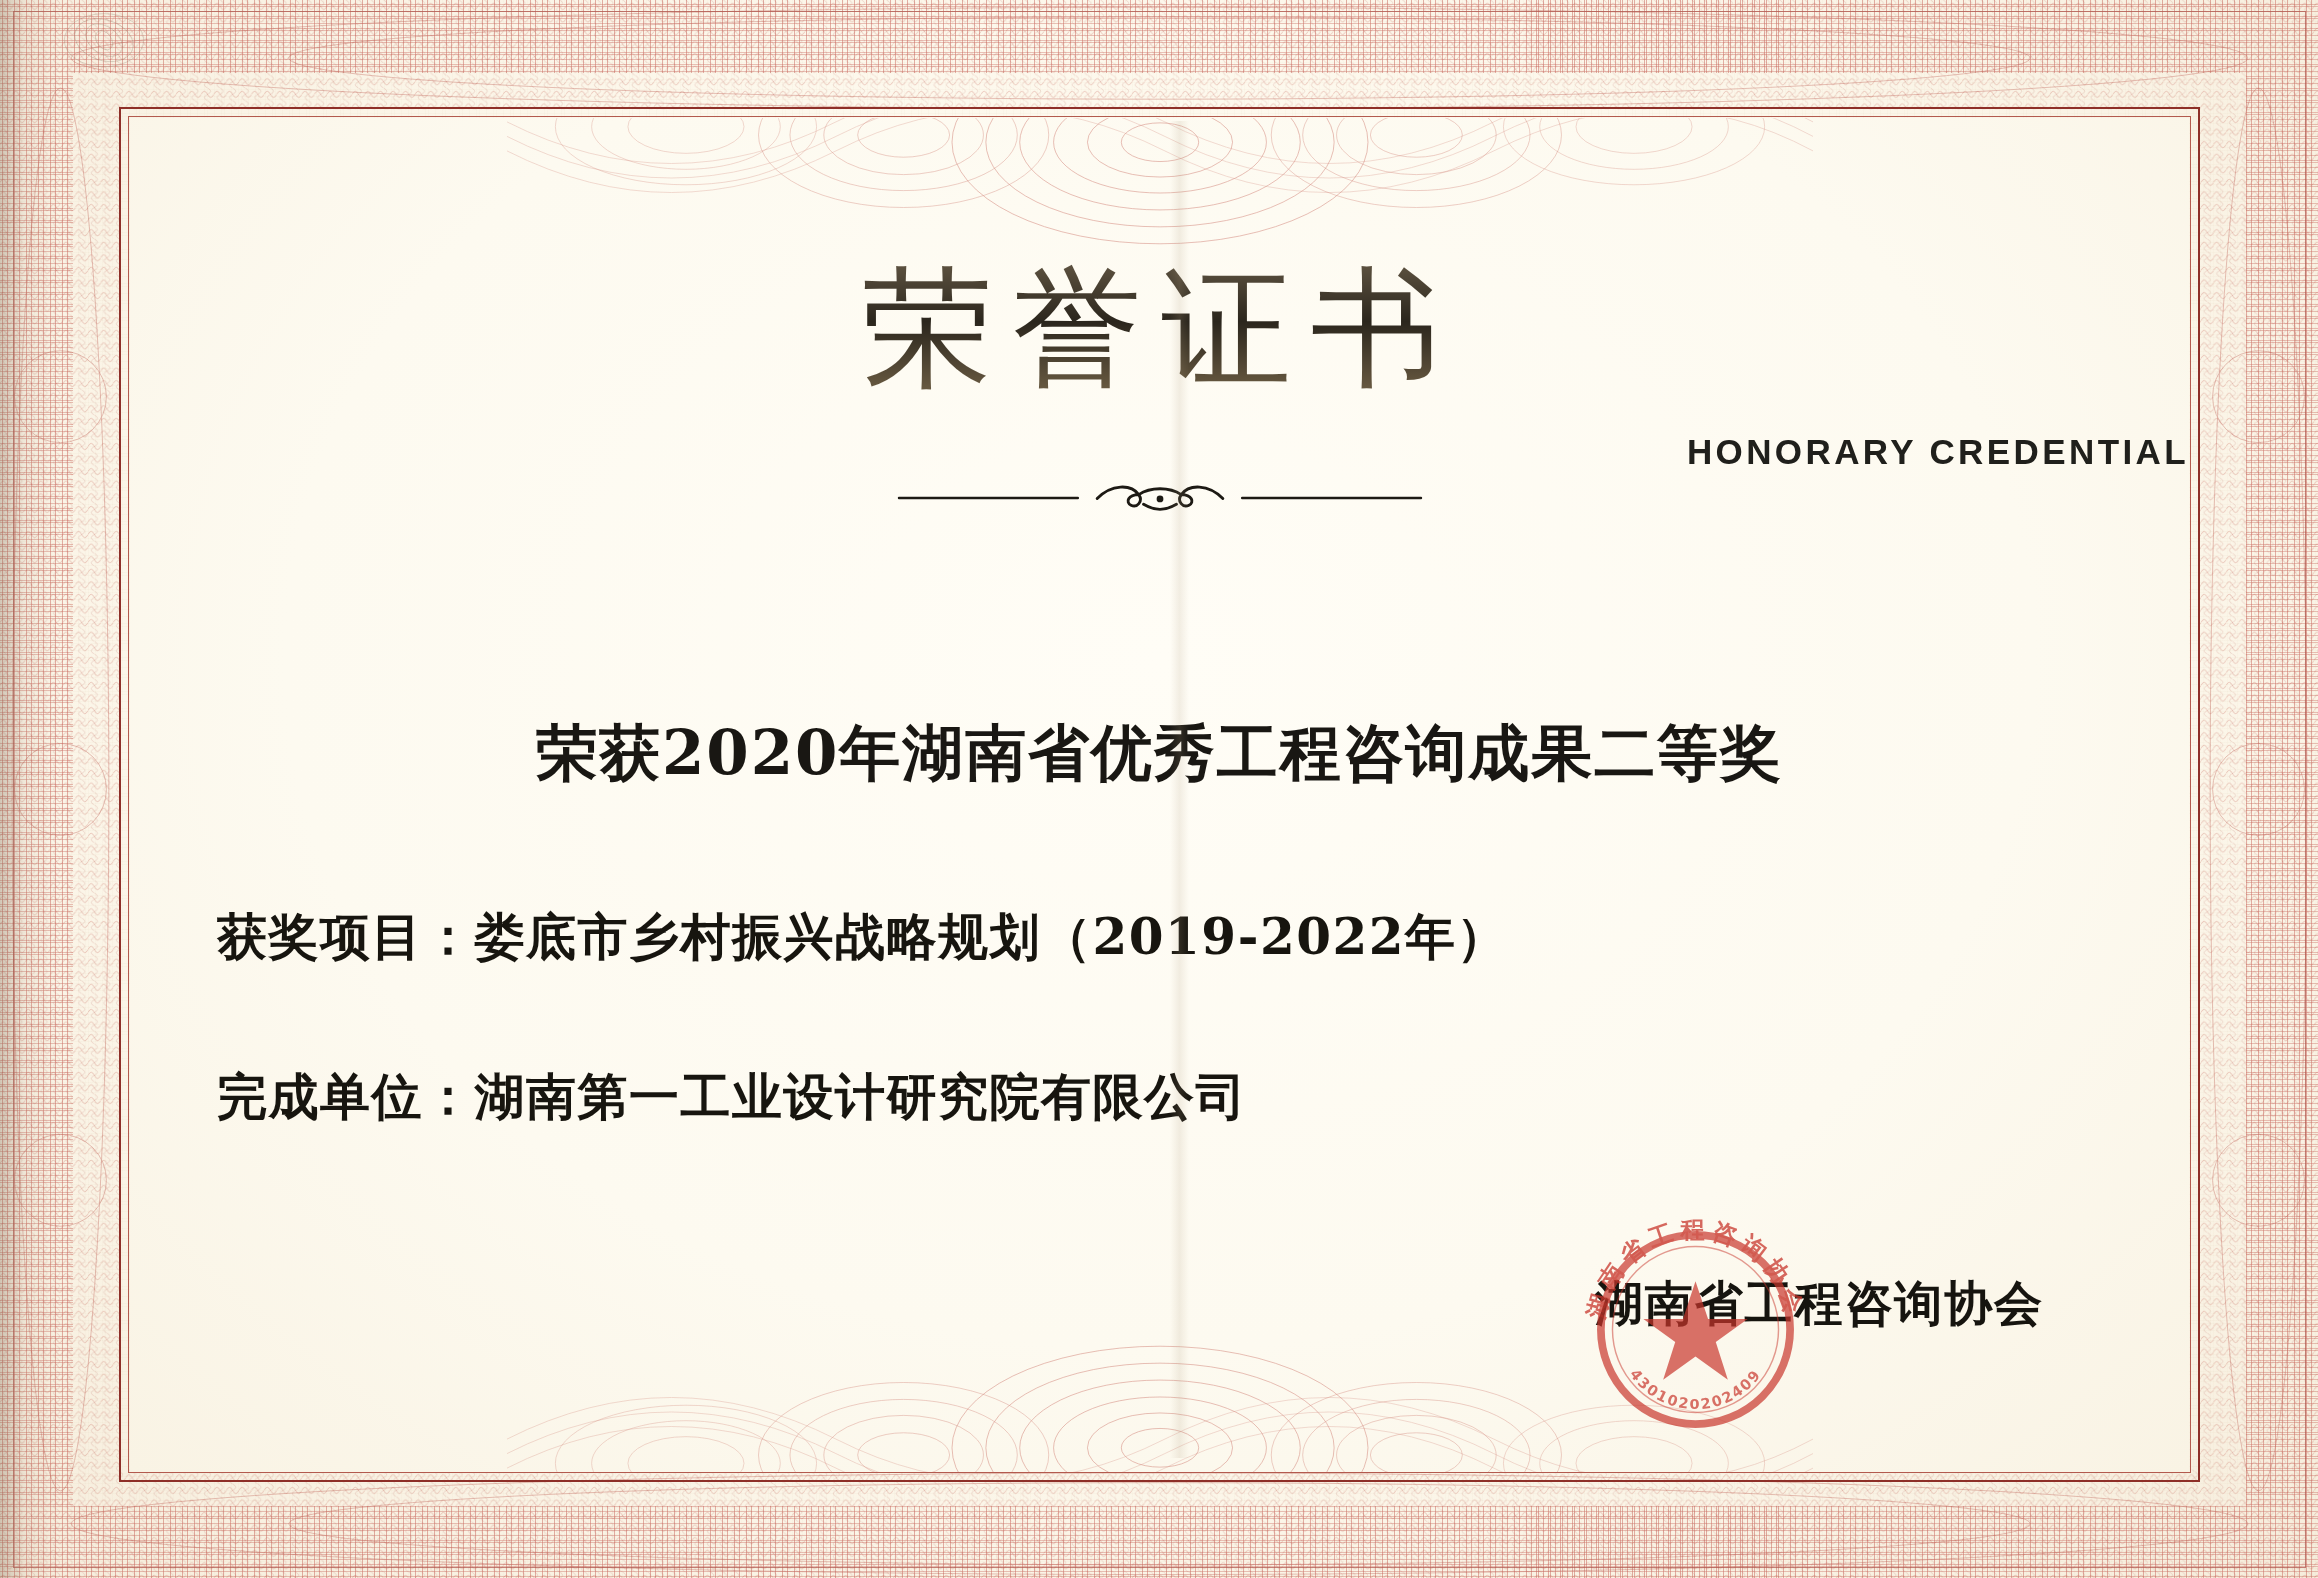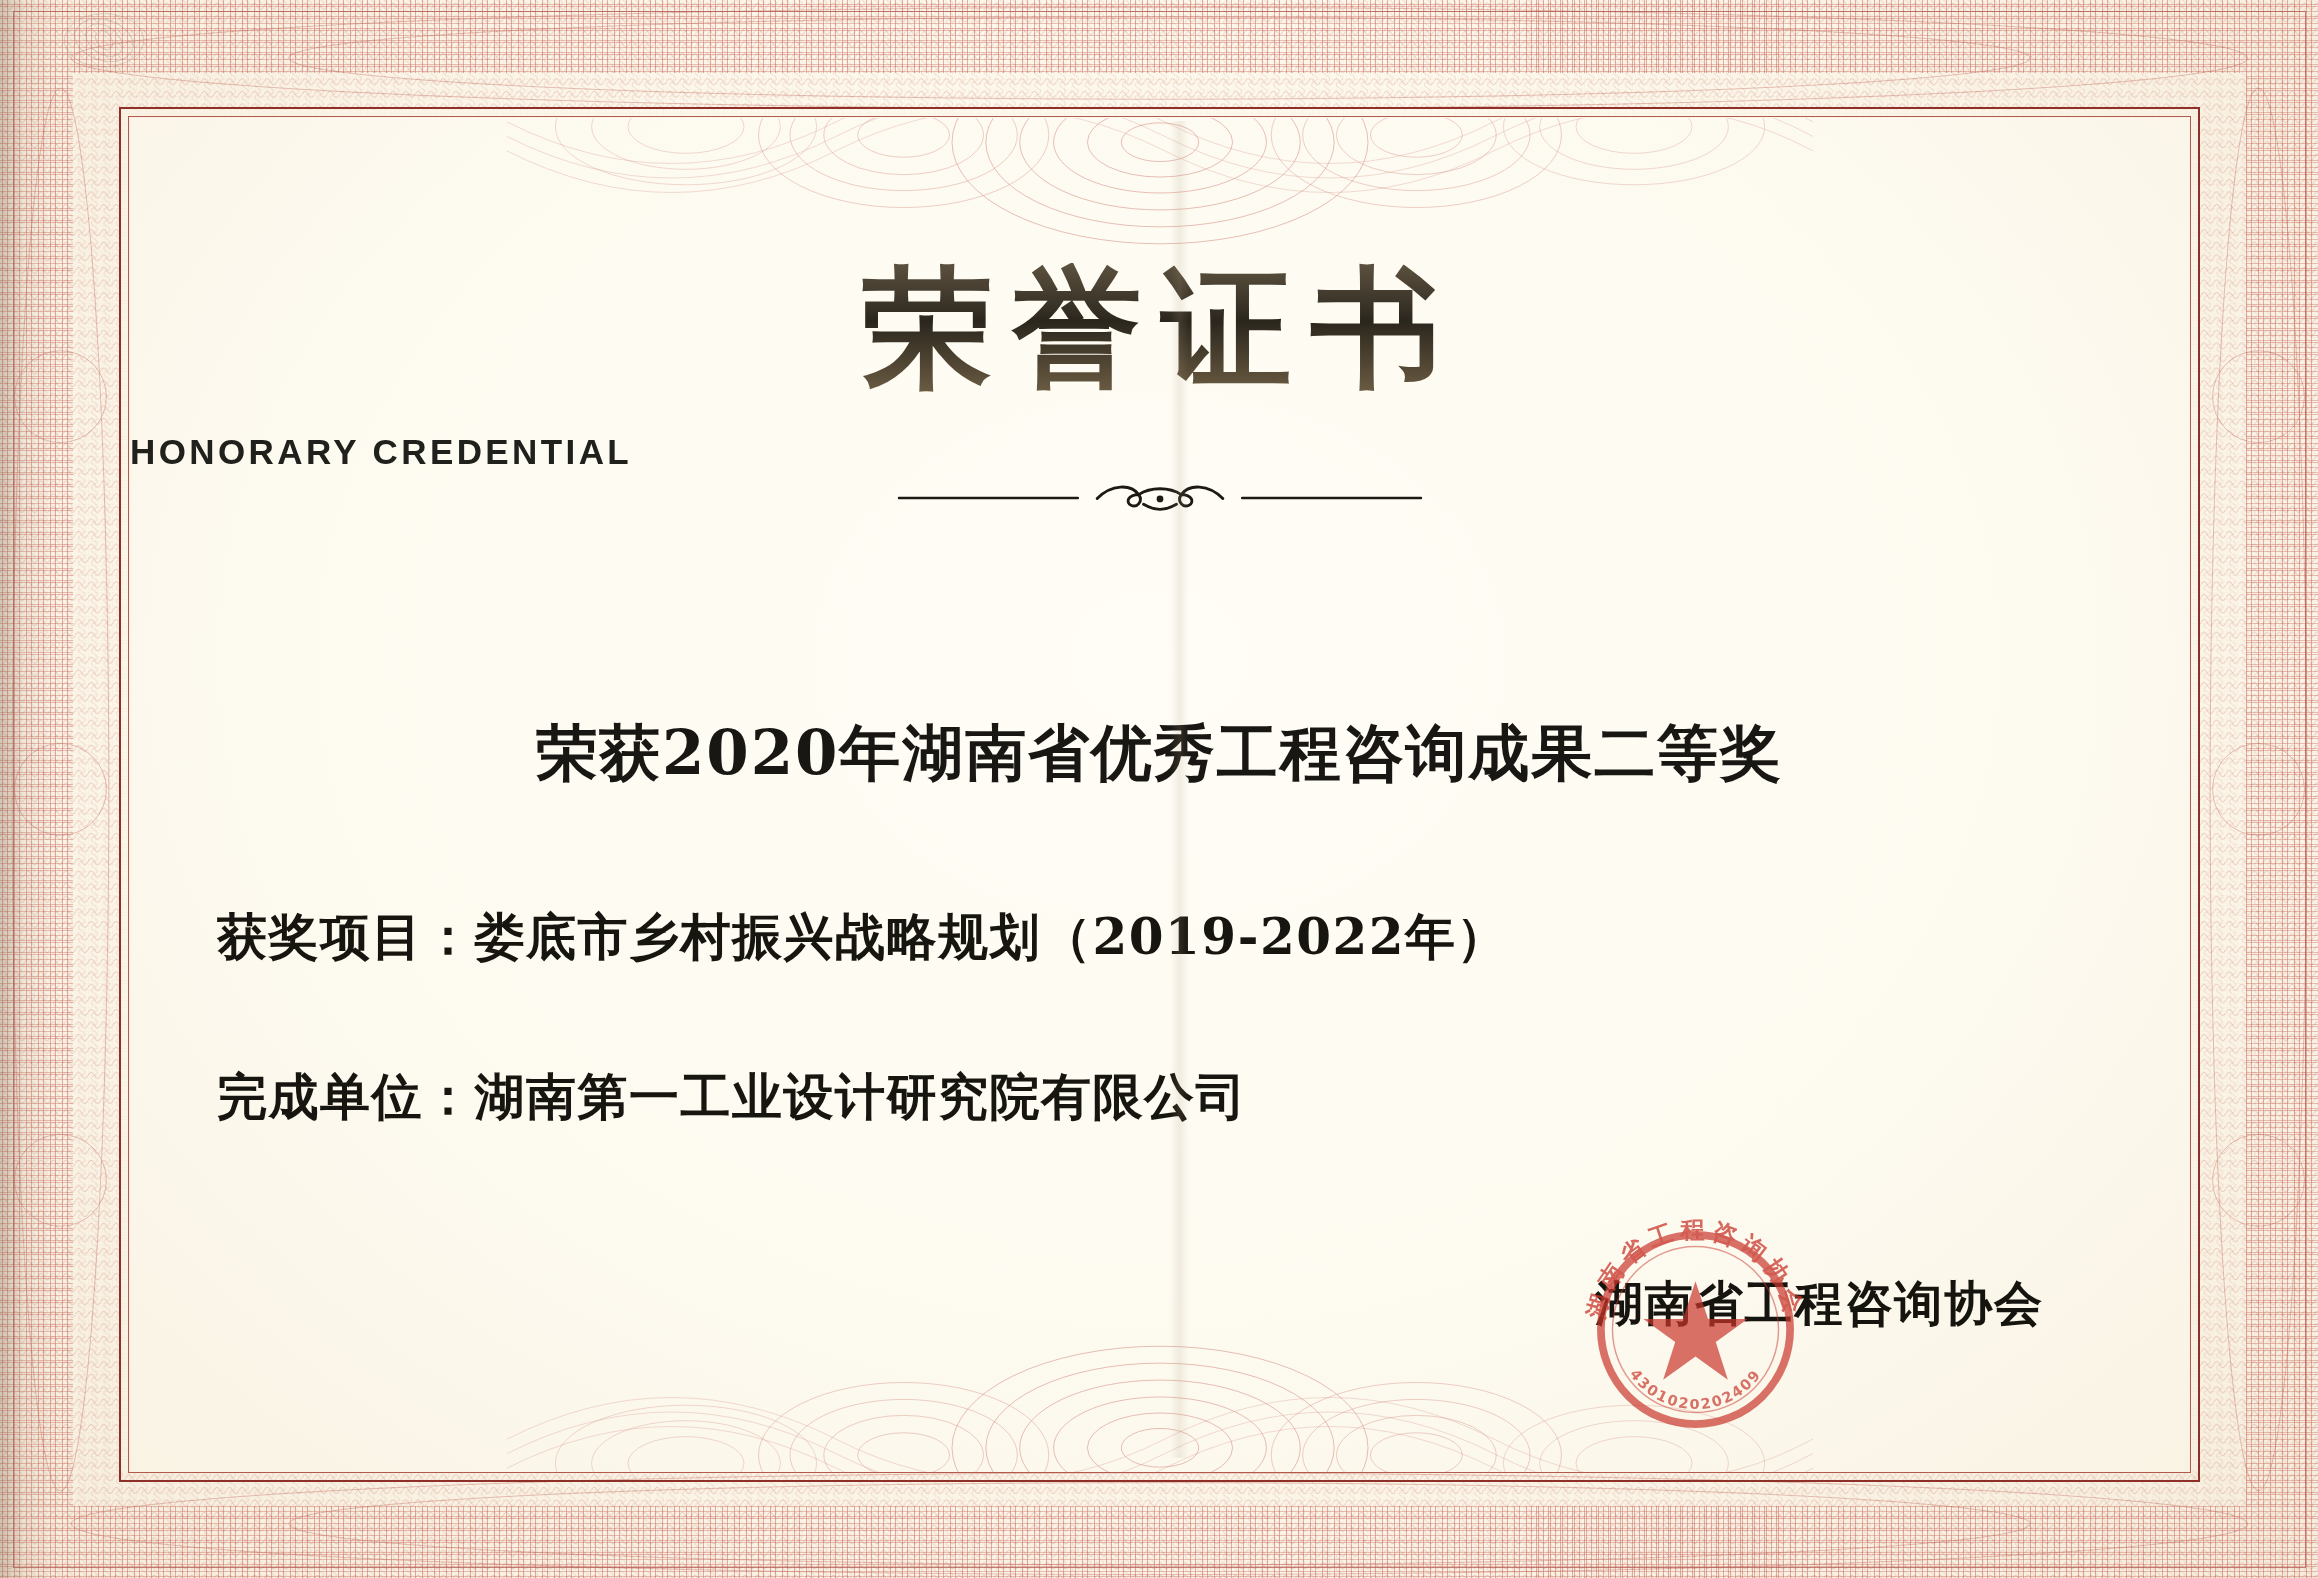--- a/index.html
+++ b/index.html
@@ -125,38 +125,38 @@
     padding: 0 111px;
     box-sizing: border-box;
   }
 
   .title-cn {
     position: absolute;
     left: 0; right: 16px;
     top: 145px;
     text-align: center;
     font-family: "DejaVu Serif", "Liberation Serif", serif;
-    font-weight: 700;
+    font-weight: 400;
     font-size: 130px;
     letter-spacing: 19.3px;
     text-indent: 19.3px;
     color: #2e2a21;
     background: linear-gradient(180deg, #5d5240 0%, #2b261d 45%, #6b5c43 100%);
     -webkit-background-clip: text;
             background-clip: text;
     -webkit-text-fill-color: transparent;
     line-height: 1.0;
     white-space: nowrap;
   }
 
   .title-en {
     position: absolute;
     left: 0; right: 0;
     top: 314px;
-    text-align: left;
+    text-align: right;
     font-family: "Liberation Sans", sans-serif;
     font-weight: 700;
     font-size: 35px;
     letter-spacing: 3.4px;
     color: #20201c;
     white-space: nowrap;
   }
 
   .divider {
     position: absolute;

